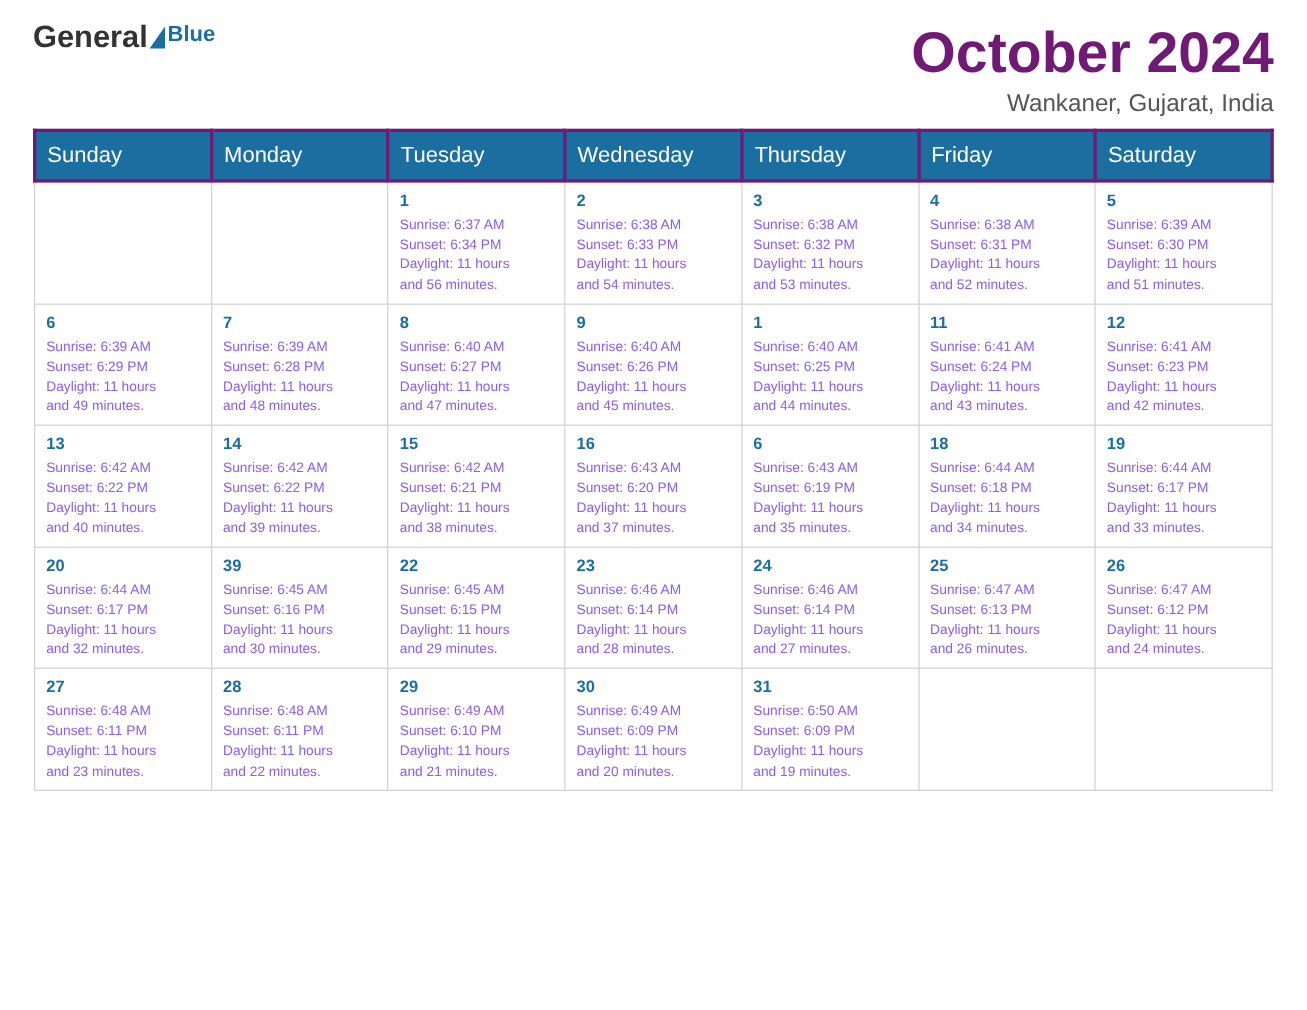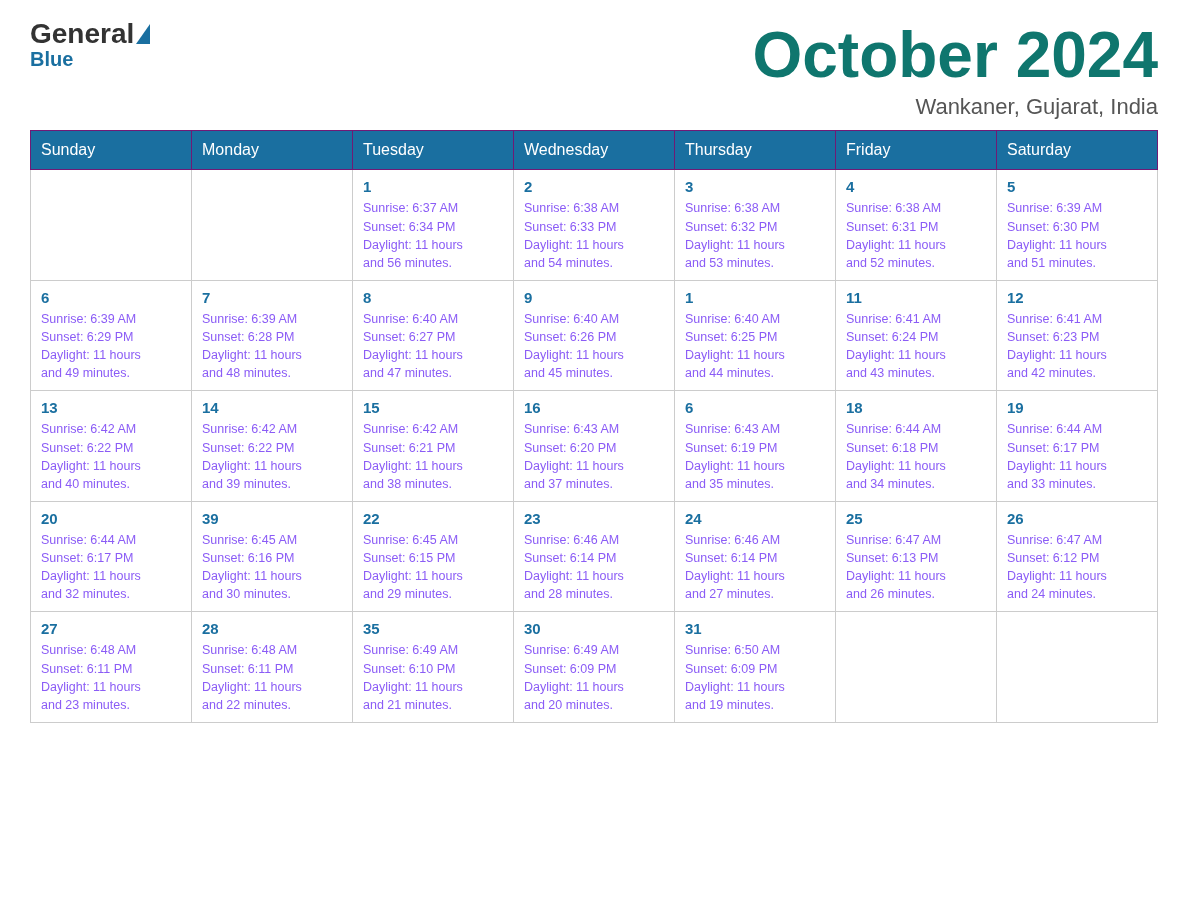--- a/index.html
+++ b/index.html
@@ -11,21 +11,20 @@
       padding: 20px 30px;
     }
     .header {
       display: flex;
       justify-content: space-between;
       align-items: flex-start;
       margin-bottom: 10px;
     }
     .logo {
       display: flex;
-      flex-direction: column;
       align-items: flex-start;
     }
     .logo-text {
       display: flex;
       align-items: center;
       font-size: 28px;
       font-weight: bold;
       color: #333;
       line-height: 1;
     }
@@ -42,43 +41,43 @@
     }
     .logo-blue {
       color: #1a6fa0;
       font-size: 20px;
       font-weight: bold;
     }
     .title-section {
       text-align: right;
     }
     .month-title {
-      font-size: 64px;
-      font-weight: bold;
-      color: #0f766e;
+      font-size: 52px;
+      font-weight: bold;
+      color: #701a75;
       line-height: 1.1;
     }
     .location-title {
       font-size: 22px;
       color: #555;
       margin-top: 4px;
     }
     .calendar-table {
       width: 100%;
       border-collapse: collapse;
       margin-top: 10px;
     }
     .calendar-table thead tr th {
       background-color: #1a6fa0;
       color: #fff;
-      font-size: 16px;
+      font-size: 20px;
       font-weight: normal;
       padding: 10px 10px;
       text-align: left;
-      border: 1px solid #701a75;
+      border: 3px solid #701a75;
     }
     .calendar-table tbody tr td {
       vertical-align: top;
       border: 1px solid #ccc;
       padding: 8px 10px;
       width: calc(100% / 7);
       height: 110px;
       font-size: 13px;
       color: #333;
     }
@@ -248,21 +247,21 @@
       <tr class="row-divider">
         <td>
           <span class="day-number">27</span>
           <div class="day-info">Sunrise: 6:48 AM<br>Sunset: 6:11 PM<br>Daylight: 11 hours<br>and 23 minutes.</div>
         </td>
         <td>
           <span class="day-number">28</span>
           <div class="day-info">Sunrise: 6:48 AM<br>Sunset: 6:11 PM<br>Daylight: 11 hours<br>and 22 minutes.</div>
         </td>
         <td>
-          <span class="day-number">35</span>
+          <span class="day-number">29</span>
           <div class="day-info">Sunrise: 6:49 AM<br>Sunset: 6:10 PM<br>Daylight: 11 hours<br>and 21 minutes.</div>
         </td>
         <td>
           <span class="day-number">30</span>
           <div class="day-info">Sunrise: 6:49 AM<br>Sunset: 6:09 PM<br>Daylight: 11 hours<br>and 20 minutes.</div>
         </td>
         <td>
           <span class="day-number">31</span>
           <div class="day-info">Sunrise: 6:50 AM<br>Sunset: 6:09 PM<br>Daylight: 11 hours<br>and 19 minutes.</div>
         </td>

